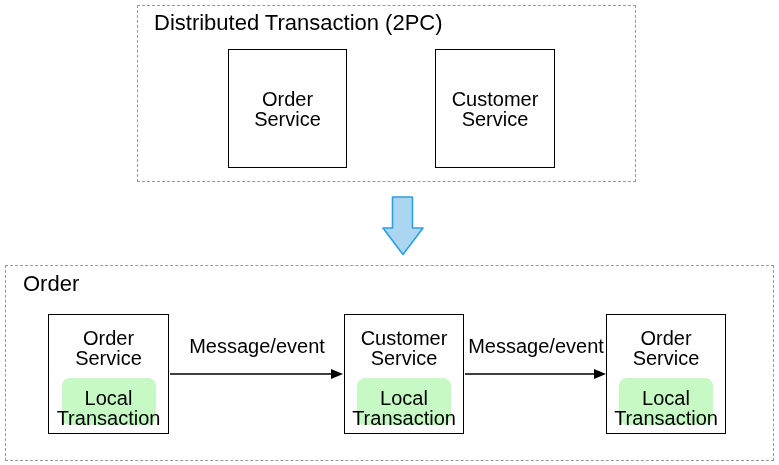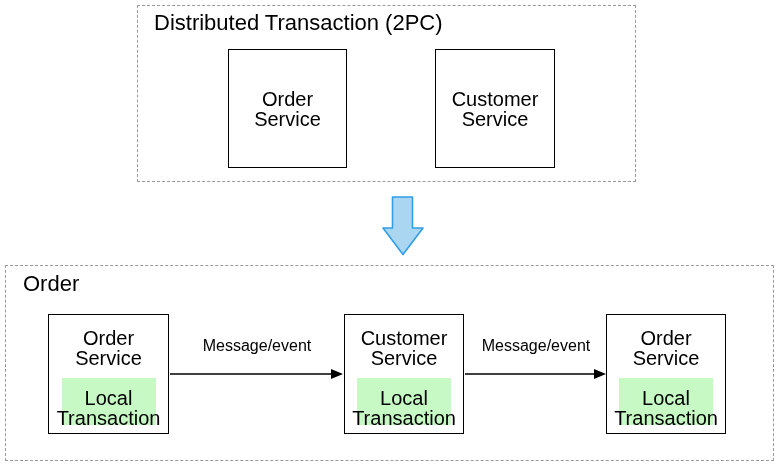--- a/index.html
+++ b/index.html
@@ -92,37 +92,38 @@
     position: absolute;
     left: 50%;
     transform: translateX(-50%);
     top: 63px;
     width: 94px;
     height: 47px;
     background: var(--green-fill);
     display: flex;
     align-items: center;
     justify-content: center;
+    border-radius: 8px;
   }
 
   .edges-svg {
     position: absolute;
     left: 0; top: 0;
     width: 769px;
     height: 196px;
     pointer-events: none;
   }
   .edges-svg line { stroke: #000000; stroke-width: 1.5; }
   .edges-svg polygon { fill: #000000; }
 
   .edge-label {
     position: absolute;
     top: 70px;
     width: 160px;
-    font-size: 16px;
+    font-size: 20px;
     line-height: 20px;
     text-align: center;
     white-space: nowrap;
   }
   .edge-label-1 { left: 171px; }
   .edge-label-2 { left: 450px; }
 </style>
 </head>
 <body>
 

